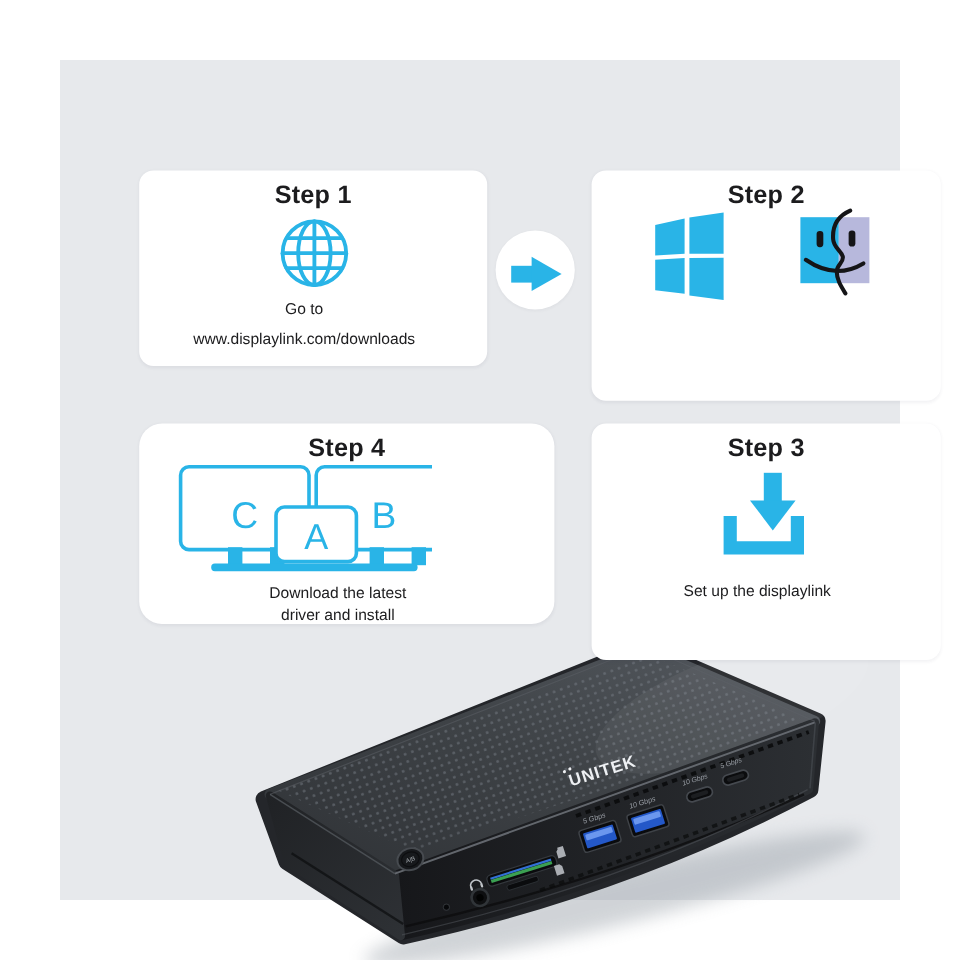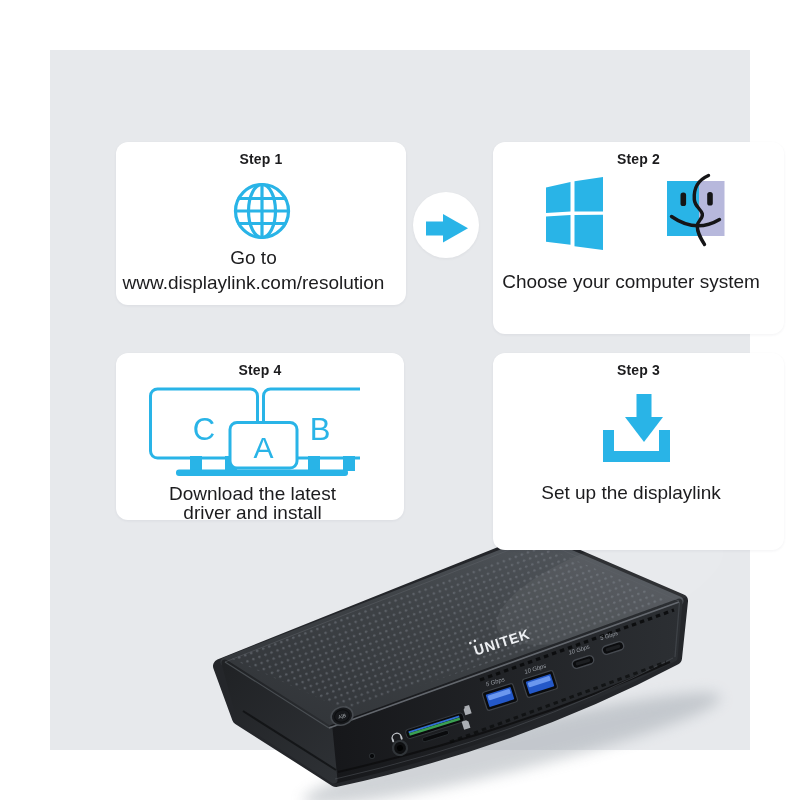--- a/index.html
+++ b/index.html
@@ -4,25 +4,25 @@
 <style>
   html,body{margin:0;padding:0;background:#fff;}
   .page{position:relative;width:800px;height:800px;background:#fff;overflow:hidden;
         font-family:"Liberation Sans","DejaVu Sans",sans-serif;color:var(--text,#1c1c1e);}
   .panel{position:absolute;left:50px;top:50px;width:700px;height:700px;background:var(--panel-bg,#e7e9ec);}
   .dock-svg{position:absolute;left:0;top:0;width:800px;height:800px;pointer-events:none;}
   .card{position:absolute;background:var(--card-bg,#fff);border-radius:12px;
         box-shadow:0 1px 3px rgba(30,40,60,.06);}
   .card-1{left:66px;top:92px;width:290px;height:163px;}
   .card-2{left:443px;top:92px;width:291px;height:192px;}
-  .card-4{left:66px;top:303px;width:288px;height:167px;}
+  .card-4{left:66px;top:303px;width:346px;height:167px;border-radius:19px;}
   .card-3{left:443px;top:303px;width:291px;height:197px;}
   .step-title{position:absolute;left:0;right:0;top:9px;text-align:center;
-              font-size:14px;font-weight:bold;letter-spacing:.2px;}
-  .caption{position:absolute;left:0;right:15px;text-align:center;font-size:19px;line-height:19px;}
+              font-size:21px;font-weight:bold;letter-spacing:.2px;}
+  .caption{position:absolute;left:0;right:15px;text-align:center;font-size:13px;line-height:19px;}
   .icon-abs{position:absolute;}
   .arrow-circle{position:absolute;left:363px;top:142px;width:66px;height:66px;border-radius:50%;
                 background:#fff;box-shadow:0 1px 3px rgba(30,40,60,.05);}
   .accent-fill{fill:var(--accent,#29b4e7);}
   .accent-stroke{stroke:var(--accent,#29b4e7);}
   .purple-fill{fill:var(--finder-purple,#b7b8dc);}
   .ink{fill:none;stroke:#151517;stroke-width:3.4;stroke-linecap:round;}
   svg text{font-family:"Liberation Sans","DejaVu Sans",sans-serif;}
 </style>
 </head>
@@ -152,21 +152,21 @@
         <g class="accent-stroke" fill="none" stroke-width="3.2" stroke-linecap="round">
           <circle cx="32" cy="33" r="26.5"></circle>
           <ellipse cx="32" cy="33" rx="13.5" ry="26.5"></ellipse>
           <line x1="32" y1="6.5" x2="32" y2="59.5"></line>
           <line x1="5.5" y1="33" x2="58.5" y2="33"></line>
           <line x1="8.8" y1="20.5" x2="55.2" y2="20.5"></line>
           <line x1="8.8" y1="45.5" x2="55.2" y2="45.5"></line>
         </g>
       </svg>
       <div class="caption" style="top:106px">Go to</div>
-      <div class="caption" style="top:131px">www.displaylink.com/resolution</div>
+      <div class="caption" style="top:131px">www.displaylink.com/downloads</div>
     </div>
 
     <div class="arrow-circle">
       <svg width="66" height="66" viewBox="0 0 66 66">
         <rect class="accent-fill" x="13" y="29.5" width="18" height="14"></rect>
         <polygon class="accent-fill" points="30,22 30,50.5 55,36.3"></polygon>
       </svg>
     </div>
 
     <div class="card card-2">
@@ -180,21 +180,20 @@
         </g>
         <g>
           <rect class="accent-fill" x="617" y="131" width="32" height="55"></rect>
           <rect class="purple-fill" x="649" y="131" width="25.5" height="55"></rect>
           <rect x="630.5" y="142.5" width="5.6" height="13.5" rx="2.6" fill="#151517"></rect>
           <rect x="657.2" y="142" width="5.6" height="13.5" rx="2.6" fill="#151517"></rect>
           <path class="ink" d="M658.5,125.5 C647,130.5 643.5,139 644.3,149.5 C644.8,156.5 651,159 652.3,163.8 C653.4,168.5 647.5,170.5 647.3,176 C647.1,182.5 650.5,188 654.5,194.5"></path>
           <path class="ink" d="M621.5,166.5 Q646,183.5 669.5,169.5"></path>
         </g>
       </svg>
-      <div class="caption" style="top:130px">Choose your computer system</div>
     </div>
 
     <div class="card card-4">
       <div class="step-title">Step 4</div>
       <svg class="icon-abs" style="left:29px;top:32px" width="215" height="95" viewBox="95 335 215 95">
         <g class="accent-stroke" fill="none" stroke-width="3">
           <rect x="100.5" y="339" width="107" height="69" rx="7"></rect>
           <rect x="213.5" y="339" width="112" height="69" rx="7"></rect>
         </g>
         <g class="accent-fill">

